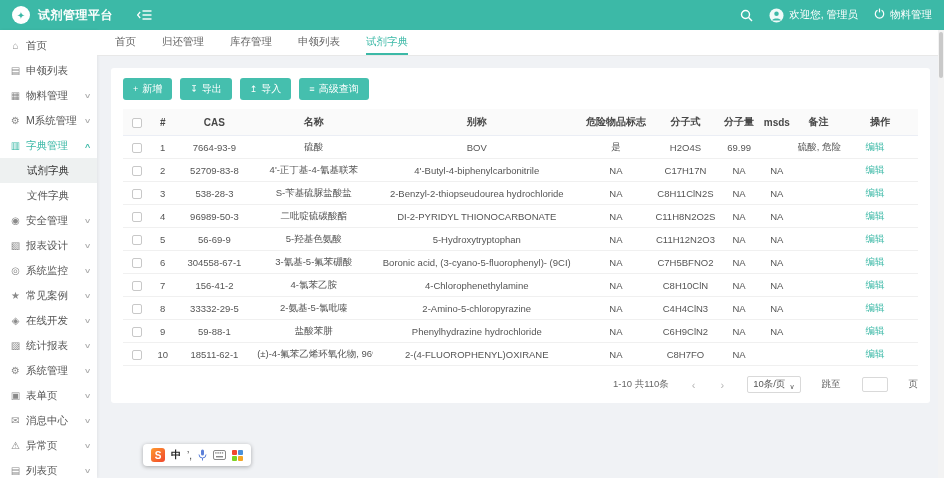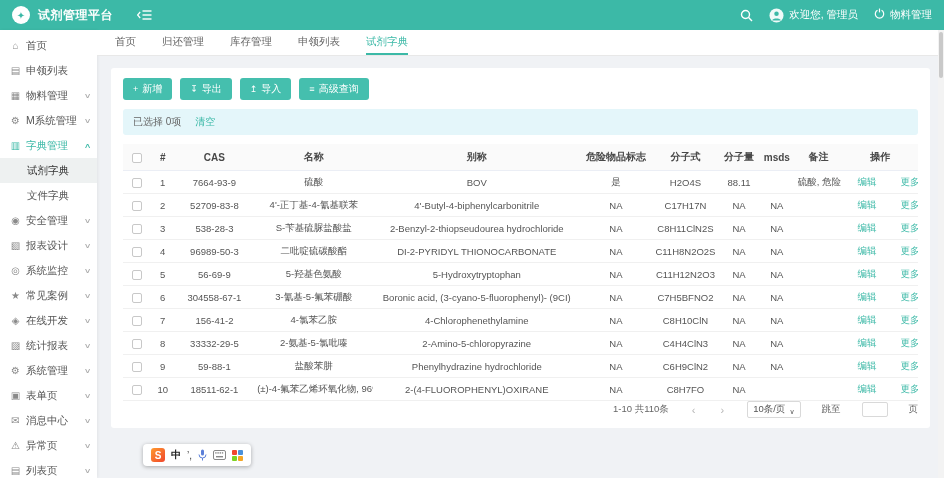--- a/index.html
+++ b/index.html
@@ -38,24 +38,24 @@
   .btn{background:#45bfae;color:#fff;border:none;border-radius:3px;font-size:10px;padding:4px 10px;display:inline-flex;align-items:center;gap:4px;cursor:pointer}
   .btn-ic{font-size:9px}
 
   .select-bar{background:#e4f6fa;border-radius:3px;padding:6px 10px;font-size:10px;color:#666;display:flex;align-items:center;gap:14px;margin-bottom:9px}
   .clear-link{color:#3cb9a7;cursor:pointer;text-decoration:none}
 
   table{width:100%;border-collapse:collapse;table-layout:fixed}
   th{font-size:10px;color:#484848;font-weight:bold;background:#fafafa;border-bottom:1px solid #ebeef5;padding:6px 3px;text-align:center;white-space:nowrap;overflow:hidden}
   td{font-size:9.5px;color:#555;border-bottom:1px solid #f0f0f0;padding:4.5px 3px;text-align:center;white-space:nowrap;overflow:hidden}
   .checkbox{display:inline-block;width:10px;height:10px;border:1px solid #c8c8c8;border-radius:2px;background:#fff;cursor:pointer;vertical-align:middle}
-  .link{color:#3cb9a7;cursor:pointer;margin:0 12px;text-decoration:none;font-size:9.5px;white-space:nowrap}
+  .link{color:#3cb9a7;cursor:pointer;margin:0 20px;text-decoration:none;font-size:9.5px;white-space:nowrap}
   .mini-chev{font-size:7px}
 
-  .pagination{display:flex;justify-content:flex-end;align-items:center;gap:21px;font-size:9.5px;color:#666}
+  .pagination{display:flex;justify-content:flex-end;align-items:center;gap:21px;margin-top:10px;font-size:9.5px;color:#666}
   .page-btn{display:inline-block;min-width:17px;height:17px;line-height:15px;border:1px solid #d9d9d9;border-radius:2px;text-align:center;background:#fff;cursor:pointer;margin:0 1px;padding:0 2px}
   .page-btn.active{background:#3cb9a7;border-color:#3cb9a7;color:#fff}
   .ellipsis{color:#999;margin:0 2px}
   .page-arrow{color:#b5b5b5;cursor:pointer;font-size:11px;padding:0 2px}
   .page-size{border:1px solid #d9d9d9;border-radius:2px;background:#fff;padding:1px 5px;display:inline-flex;align-items:flex-end;gap:4px;cursor:pointer;height:17px;color:#555}
   .jump-input{width:26px;height:15px;border:1px solid #d9d9d9;border-radius:2px;font-size:9.5px;text-align:center}
 
   .ime-bar{position:absolute;left:46px;bottom:12px;background:#fff;border-radius:4px;box-shadow:0 1px 4px rgba(0,0,0,.3);padding:4px 8px;display:flex;align-items:center;gap:6px}
   .ime-logo{width:14px;height:14px;border-radius:3px;background:linear-gradient(135deg,#ff9a2e,#f0462d);color:#fff;font-weight:bold;font-size:10px;display:flex;align-items:center;justify-content:center}
   .ime-mode{font-weight:bold;color:#222;font-size:10px}
@@ -217,24 +217,20 @@
         <button class="btn">
           <span class="btn-ic">↥</span>
           <span>导入</span>
         </button>
         <button class="btn">
           <span class="btn-ic">≡</span>
           <span>高级查询</span>
         </button>
       </div>
 
-      <div class="select-bar">
-        <span>已选择 0项</span>
-        <a class="clear-link">清空</a>
-      </div>
 
       <table>
         <thead>
             <tr id="table-head-row">
               <th style="width: 3.5%;"><span class="checkbox"></span></th>
               <th style="width: 3%;">#</th>
               <th style="width: 10%;">CAS</th>
               <th style="width: 15%;">名称</th>
               <th style="width: 26%;">别称</th>
               <th style="width: 9%; margin-top: 45px;">危险物品标志</th>
@@ -247,21 +243,21 @@
           </thead>
         <tbody id="table-body">
             <tr>
               <td><span class="checkbox"></span></td>
               <td>1</td>
               <td>7664-93-9</td>
               <td>硫酸</td>
               <td>BOV</td>
               <td>是</td>
               <td>H2O4S</td>
-              <td>88.11</td>
+              <td>69.99</td>
               <td></td>
               <td>硫酸, 危险</td>
               <td><a class="link">编辑</a><a class="link">更多 <span class="mini-chev">∨</span></a></td>
             </tr>
             <tr>
               <td><span class="checkbox"></span></td>
               <td>2</td>
               <td>52709-83-8</td>
               <td>4'-正丁基-4-氰基联苯</td>
               <td>4'-Butyl-4-biphenylcarbonitrile</td>

